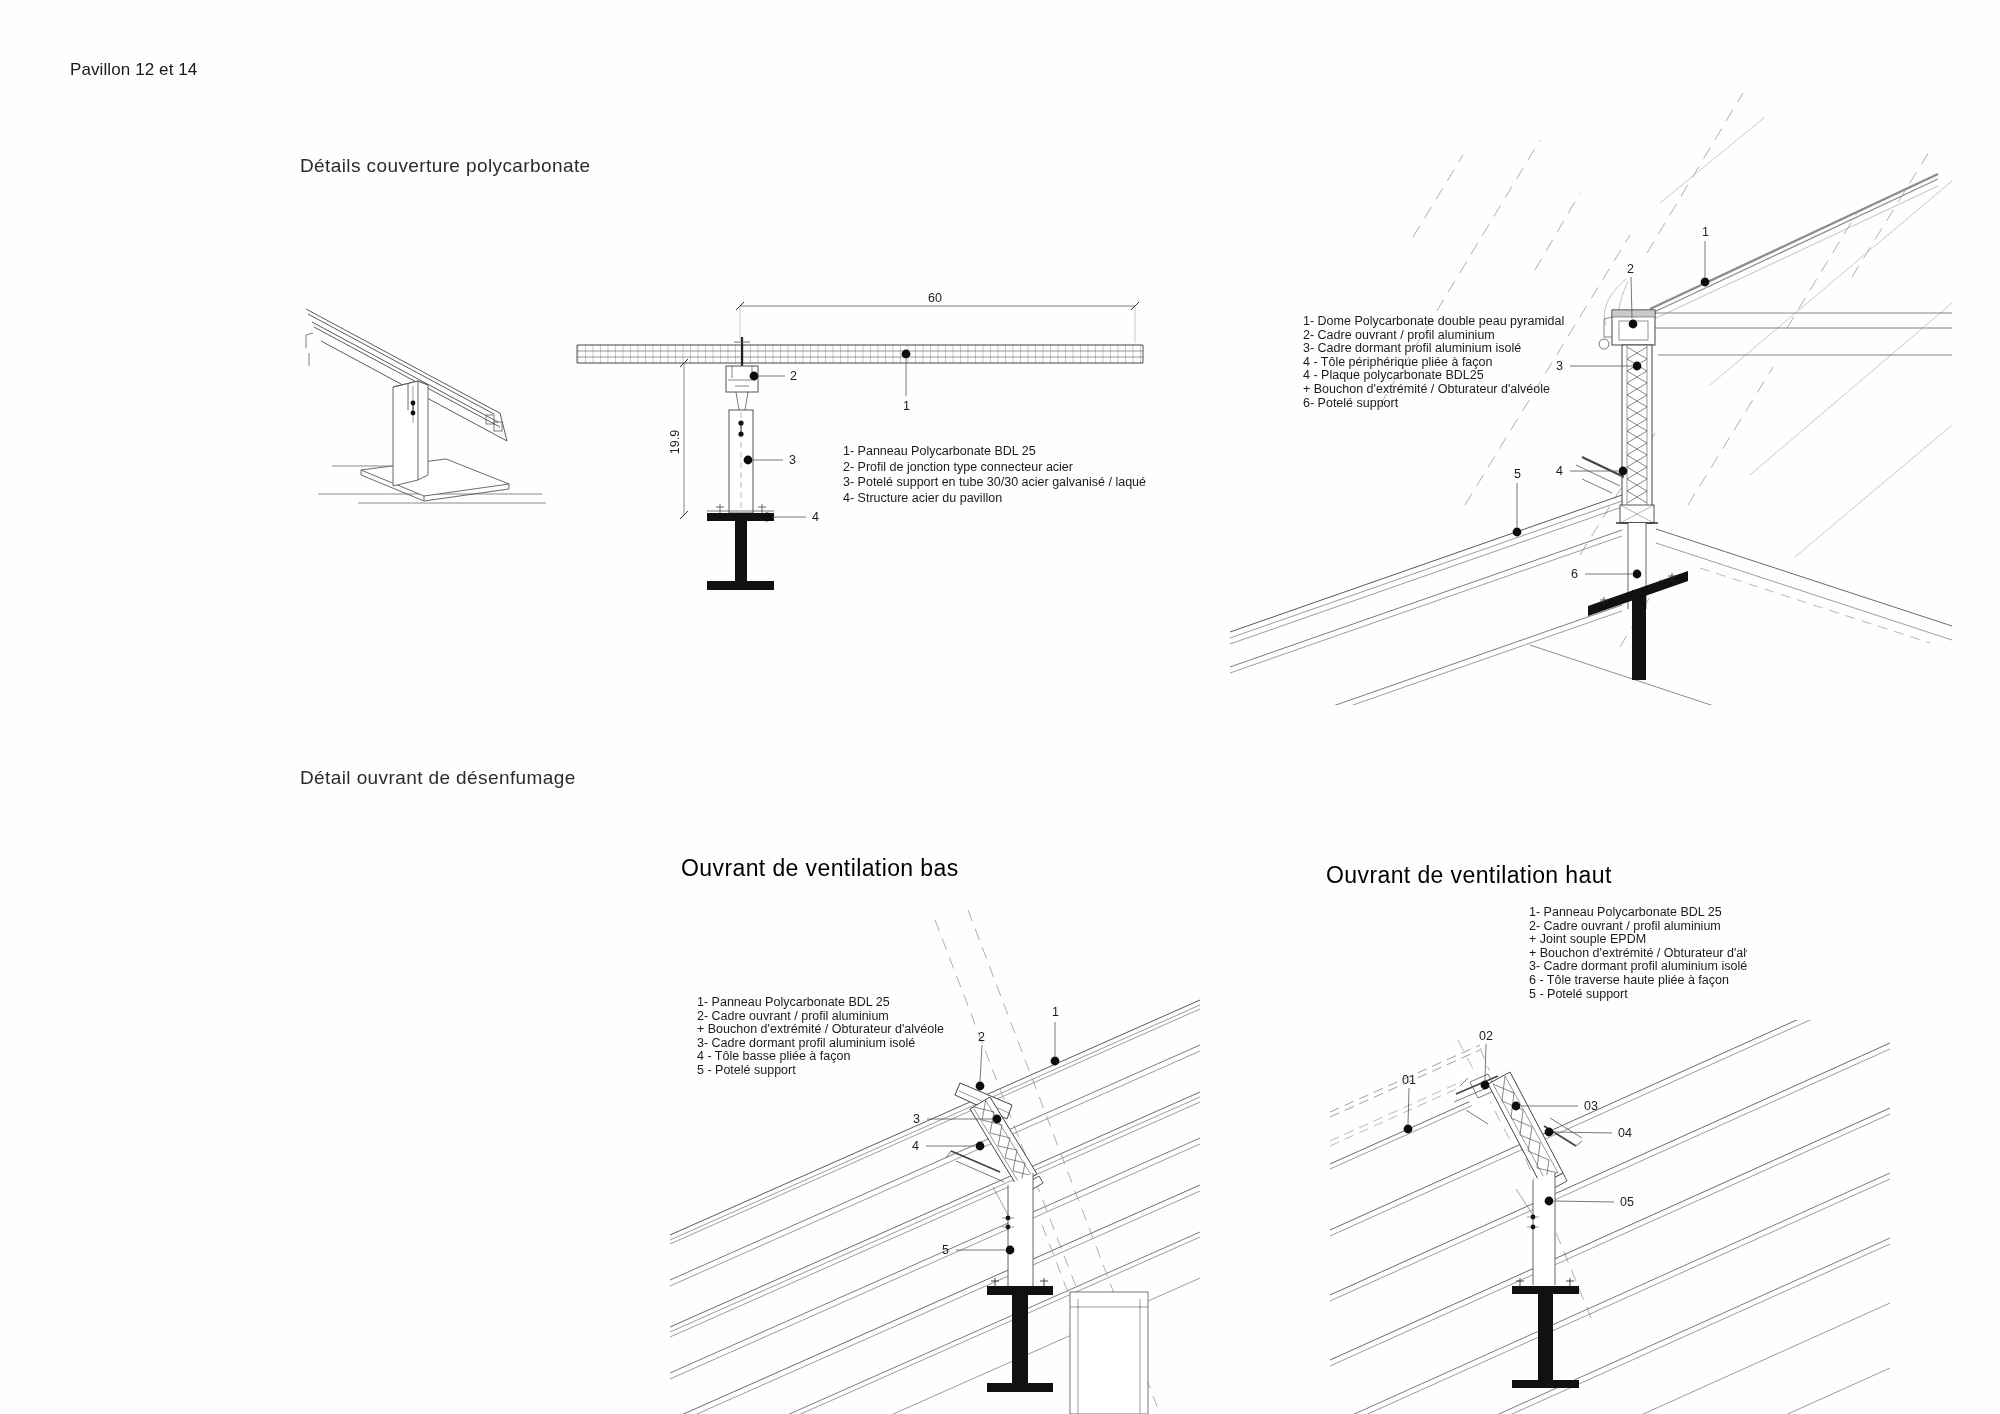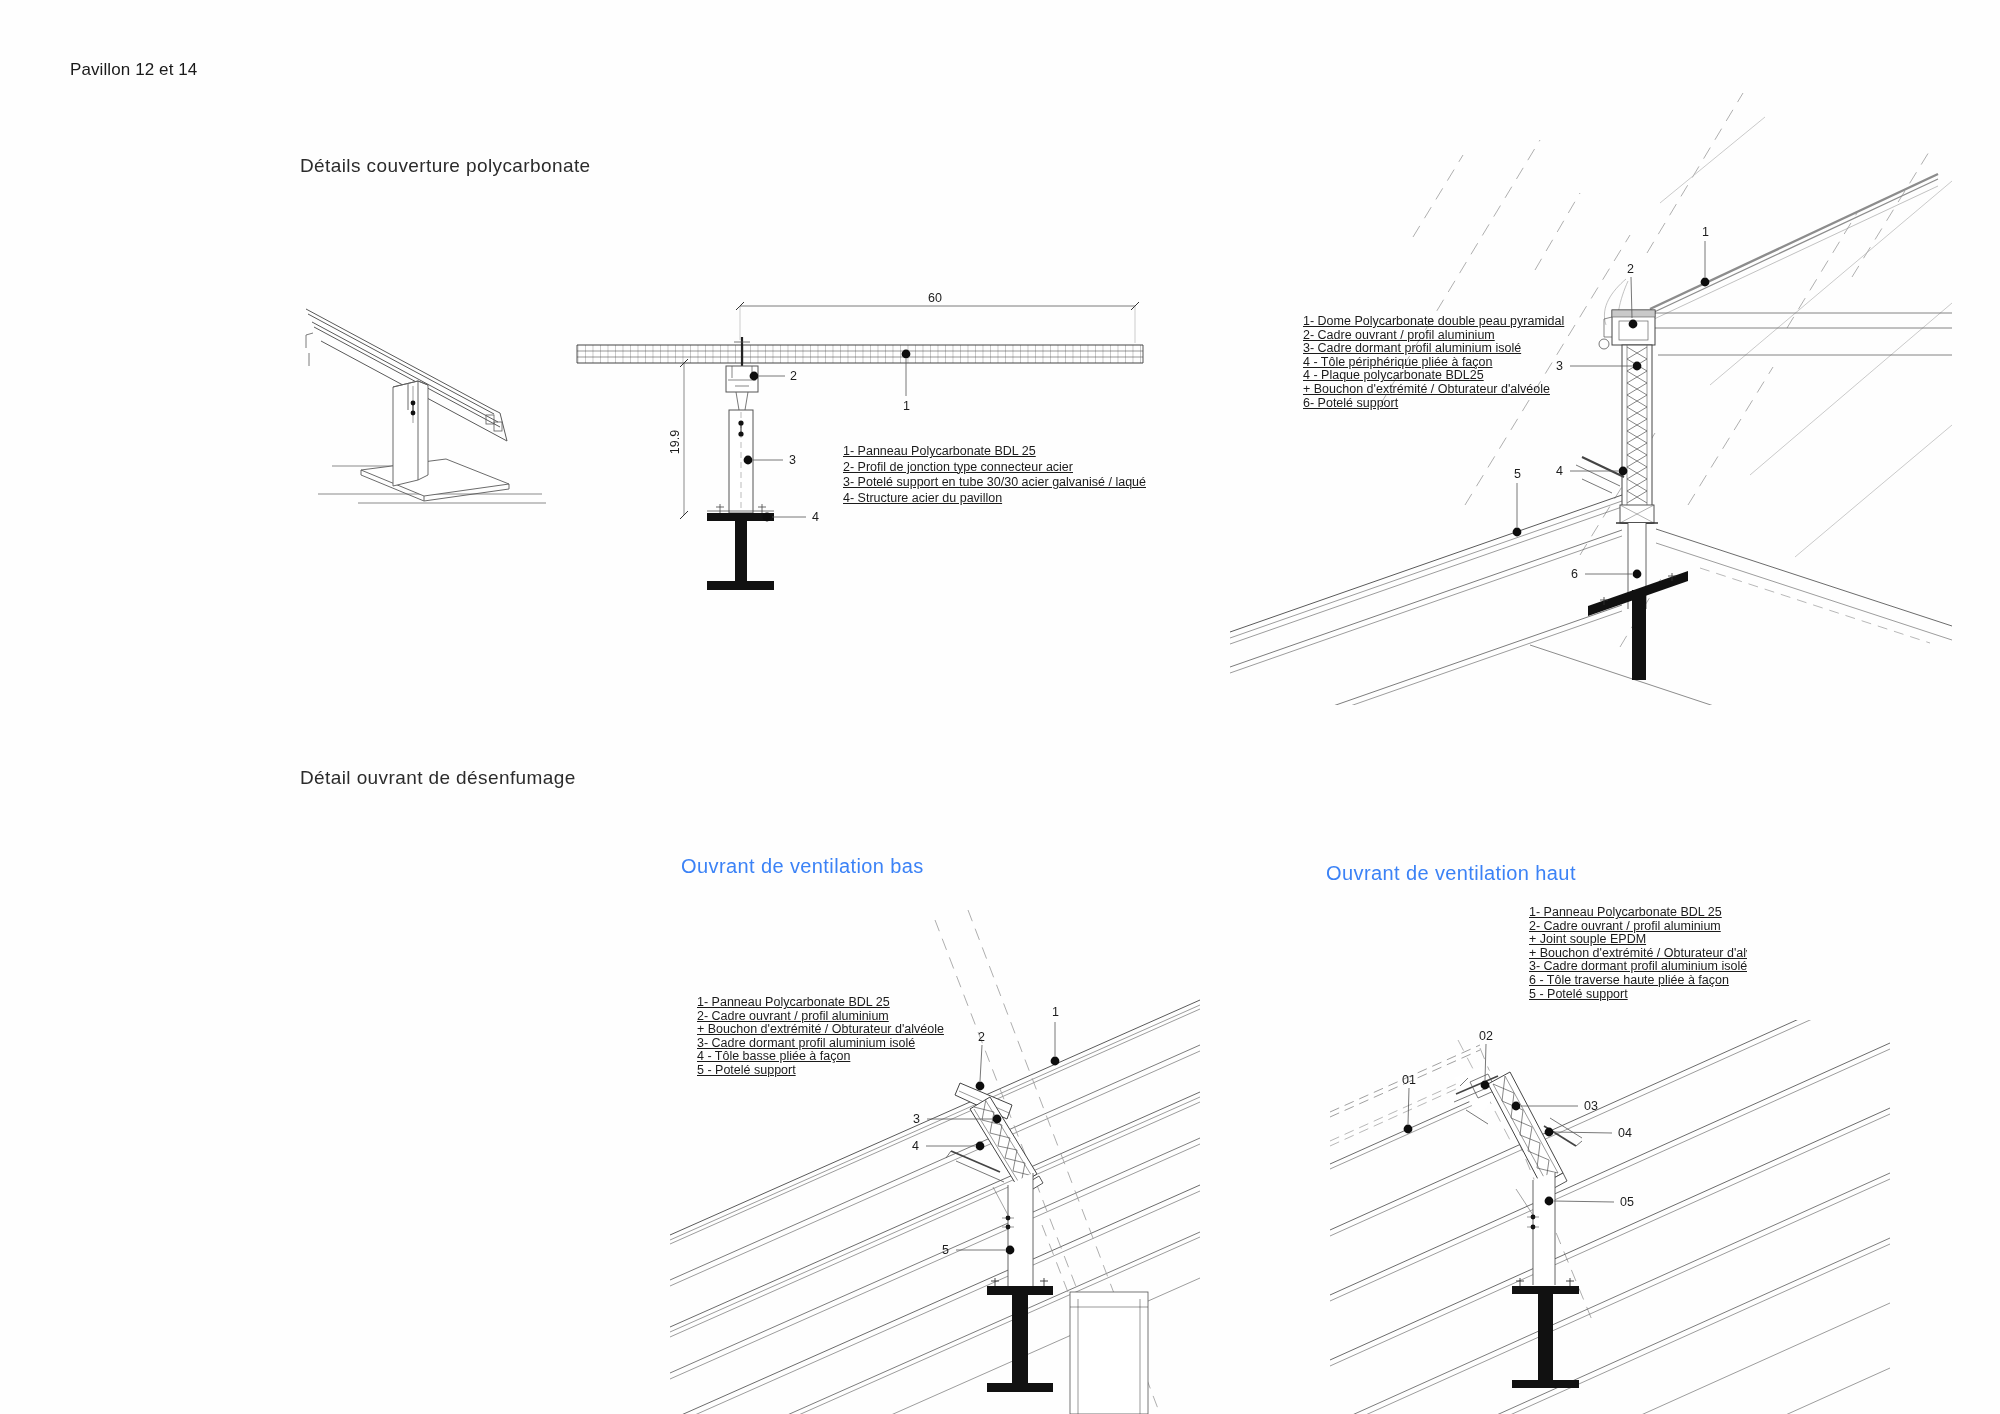--- a/index.html
+++ b/index.html
@@ -2,23 +2,23 @@
 <html><head>
 <meta charset="utf-8">
 <style>
   html,body{margin:0;padding:0;background:#fff;}
   #canvas{
     position:relative;width:2000px;height:1414px;background:#fefefe;
     font-family:"Liberation Sans", sans-serif;color:#1d1d1d;overflow:hidden;
   }
   .doc-title{position:absolute;font-size:17px;color:#1a1a1a;letter-spacing:.1px;}
   .section-heading{position:absolute;font-size:19px;color:#2b2b2b;letter-spacing:.4px;text-align:center;}
-  .sub-heading{position:absolute;font-size:20px;color:#3b82f6;letter-spacing:.4px;}
+  .sub-heading{position:absolute;font-size:23px;color:#000000;letter-spacing:.4px;}
   .legend{position:absolute;font-size:12.5px;color:#1b1b1b;white-space:nowrap;}
-  .legend div{line-height:13.6px;text-decoration:underline;}
+  .legend div{line-height:13.6px;}
   .legend.wide div{line-height:15.5px;}
   .legend.clip{width:218px;overflow:hidden;}
   svg{position:absolute;display:block;}
   svg text{font-family:"Liberation Sans", sans-serif;font-size:12.5px;fill:#1d1d1d;}
 </style>
 </head>
 <body>
 
 <div id="canvas">
 

